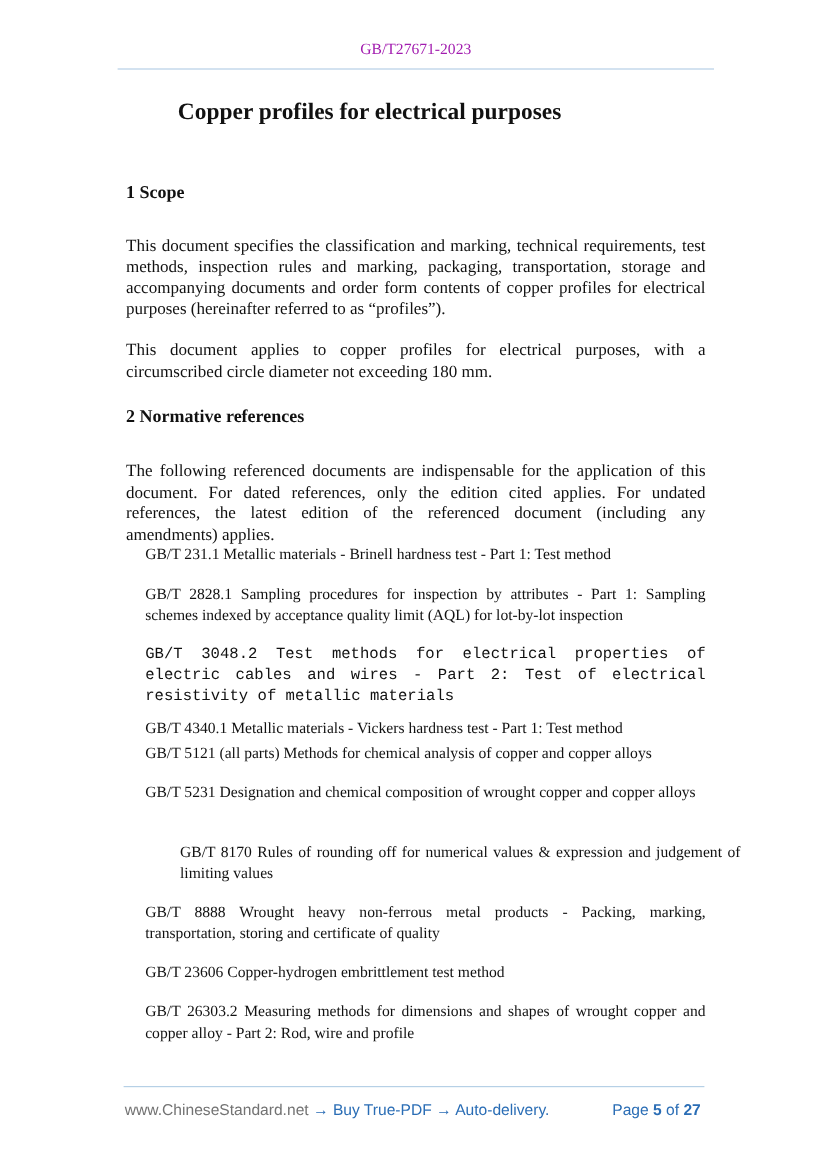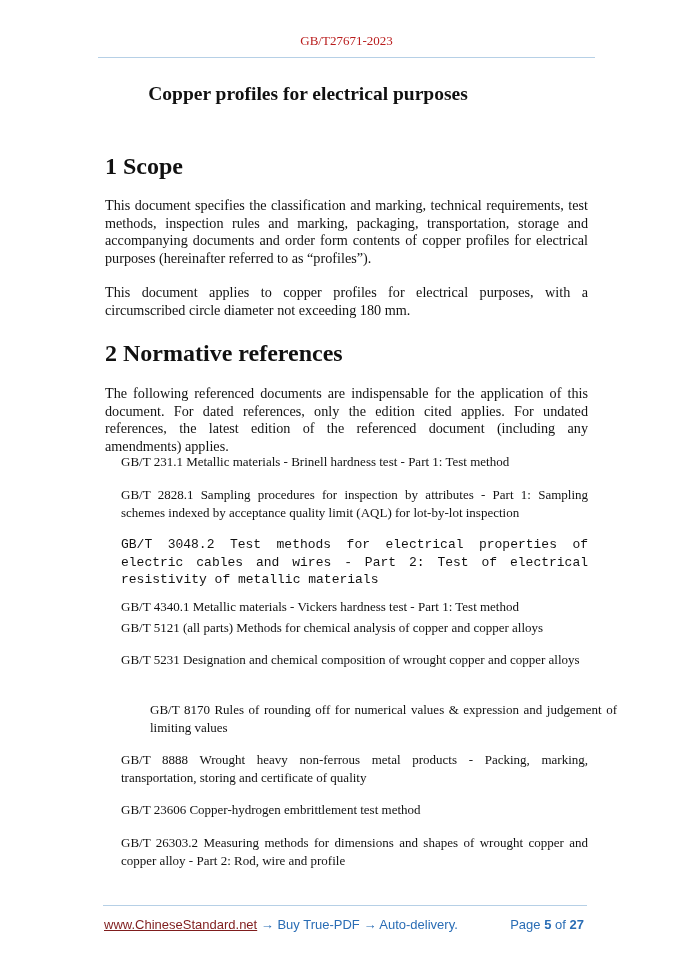--- a/index.html
+++ b/index.html
@@ -1,26 +1,26 @@
 <!DOCTYPE html>
 <html><head>
 <meta charset="utf-8">
 <style>
   html, body { margin: 0; padding: 0; background: #ffffff; }
   body { width: 693px; height: 980px; position: relative; overflow: hidden; font-family: "Liberation Serif", "DejaVu Serif", serif; color: #111; }
-  .header-code { position: absolute; top: 33px; left: 0; width: 693px; text-align: center; font-size: 13px; color: #b91c1c; }
+  .header-code { position: absolute; top: 33px; left: 0; width: 693px; text-align: center; font-size: 13px; color: #a21caf; }
   .header-rule { position: absolute; top: 57px; left: 98px; width: 497px; height: 1px; background: #b6d0e6; }
   .doc-title { position: absolute; top: 83px; left: 0; width: 616px; text-align: center; font-size: 19.5px; font-weight: bold; }
-  .h1 { position: absolute; left: 105px; font-size: 24px; font-weight: bold; }
+  .h1 { position: absolute; left: 105px; font-size: 15px; font-weight: bold; }
   .para { position: absolute; left: 105px; width: 483px; font-size: 14.2px; line-height: 17.6px; text-align: justify; }
   .para-last { text-align-last: left; }
   .ref { position: absolute; left: 121px; width: 467px; font-size: 13px; line-height: 17.6px; text-align: justify; }
   .footer-rule { position: absolute; top: 905px; left: 103px; width: 484px; height: 1px; background: #b6d0e6; }
   .footer { position: absolute; top: 917px; left: 104px; width: 480px; font-family: "Liberation Sans", "DejaVu Sans", sans-serif; font-size: 13px; color: #2a6db5; }
-  .footer a { color: #7f1d1d; text-decoration: underline; }
+  .footer a { color: #737373; }
   .footer .page { position: absolute; right: 0; top: 0; }
   .footer .page b { font-weight: bold; }
 </style>
 </head>
 <body>
 
 <div class="header-code">GB/T27671-2023</div>
 <div class="header-rule"></div>
 
 <div class="doc-title">Copper profiles for electrical purposes</div>

